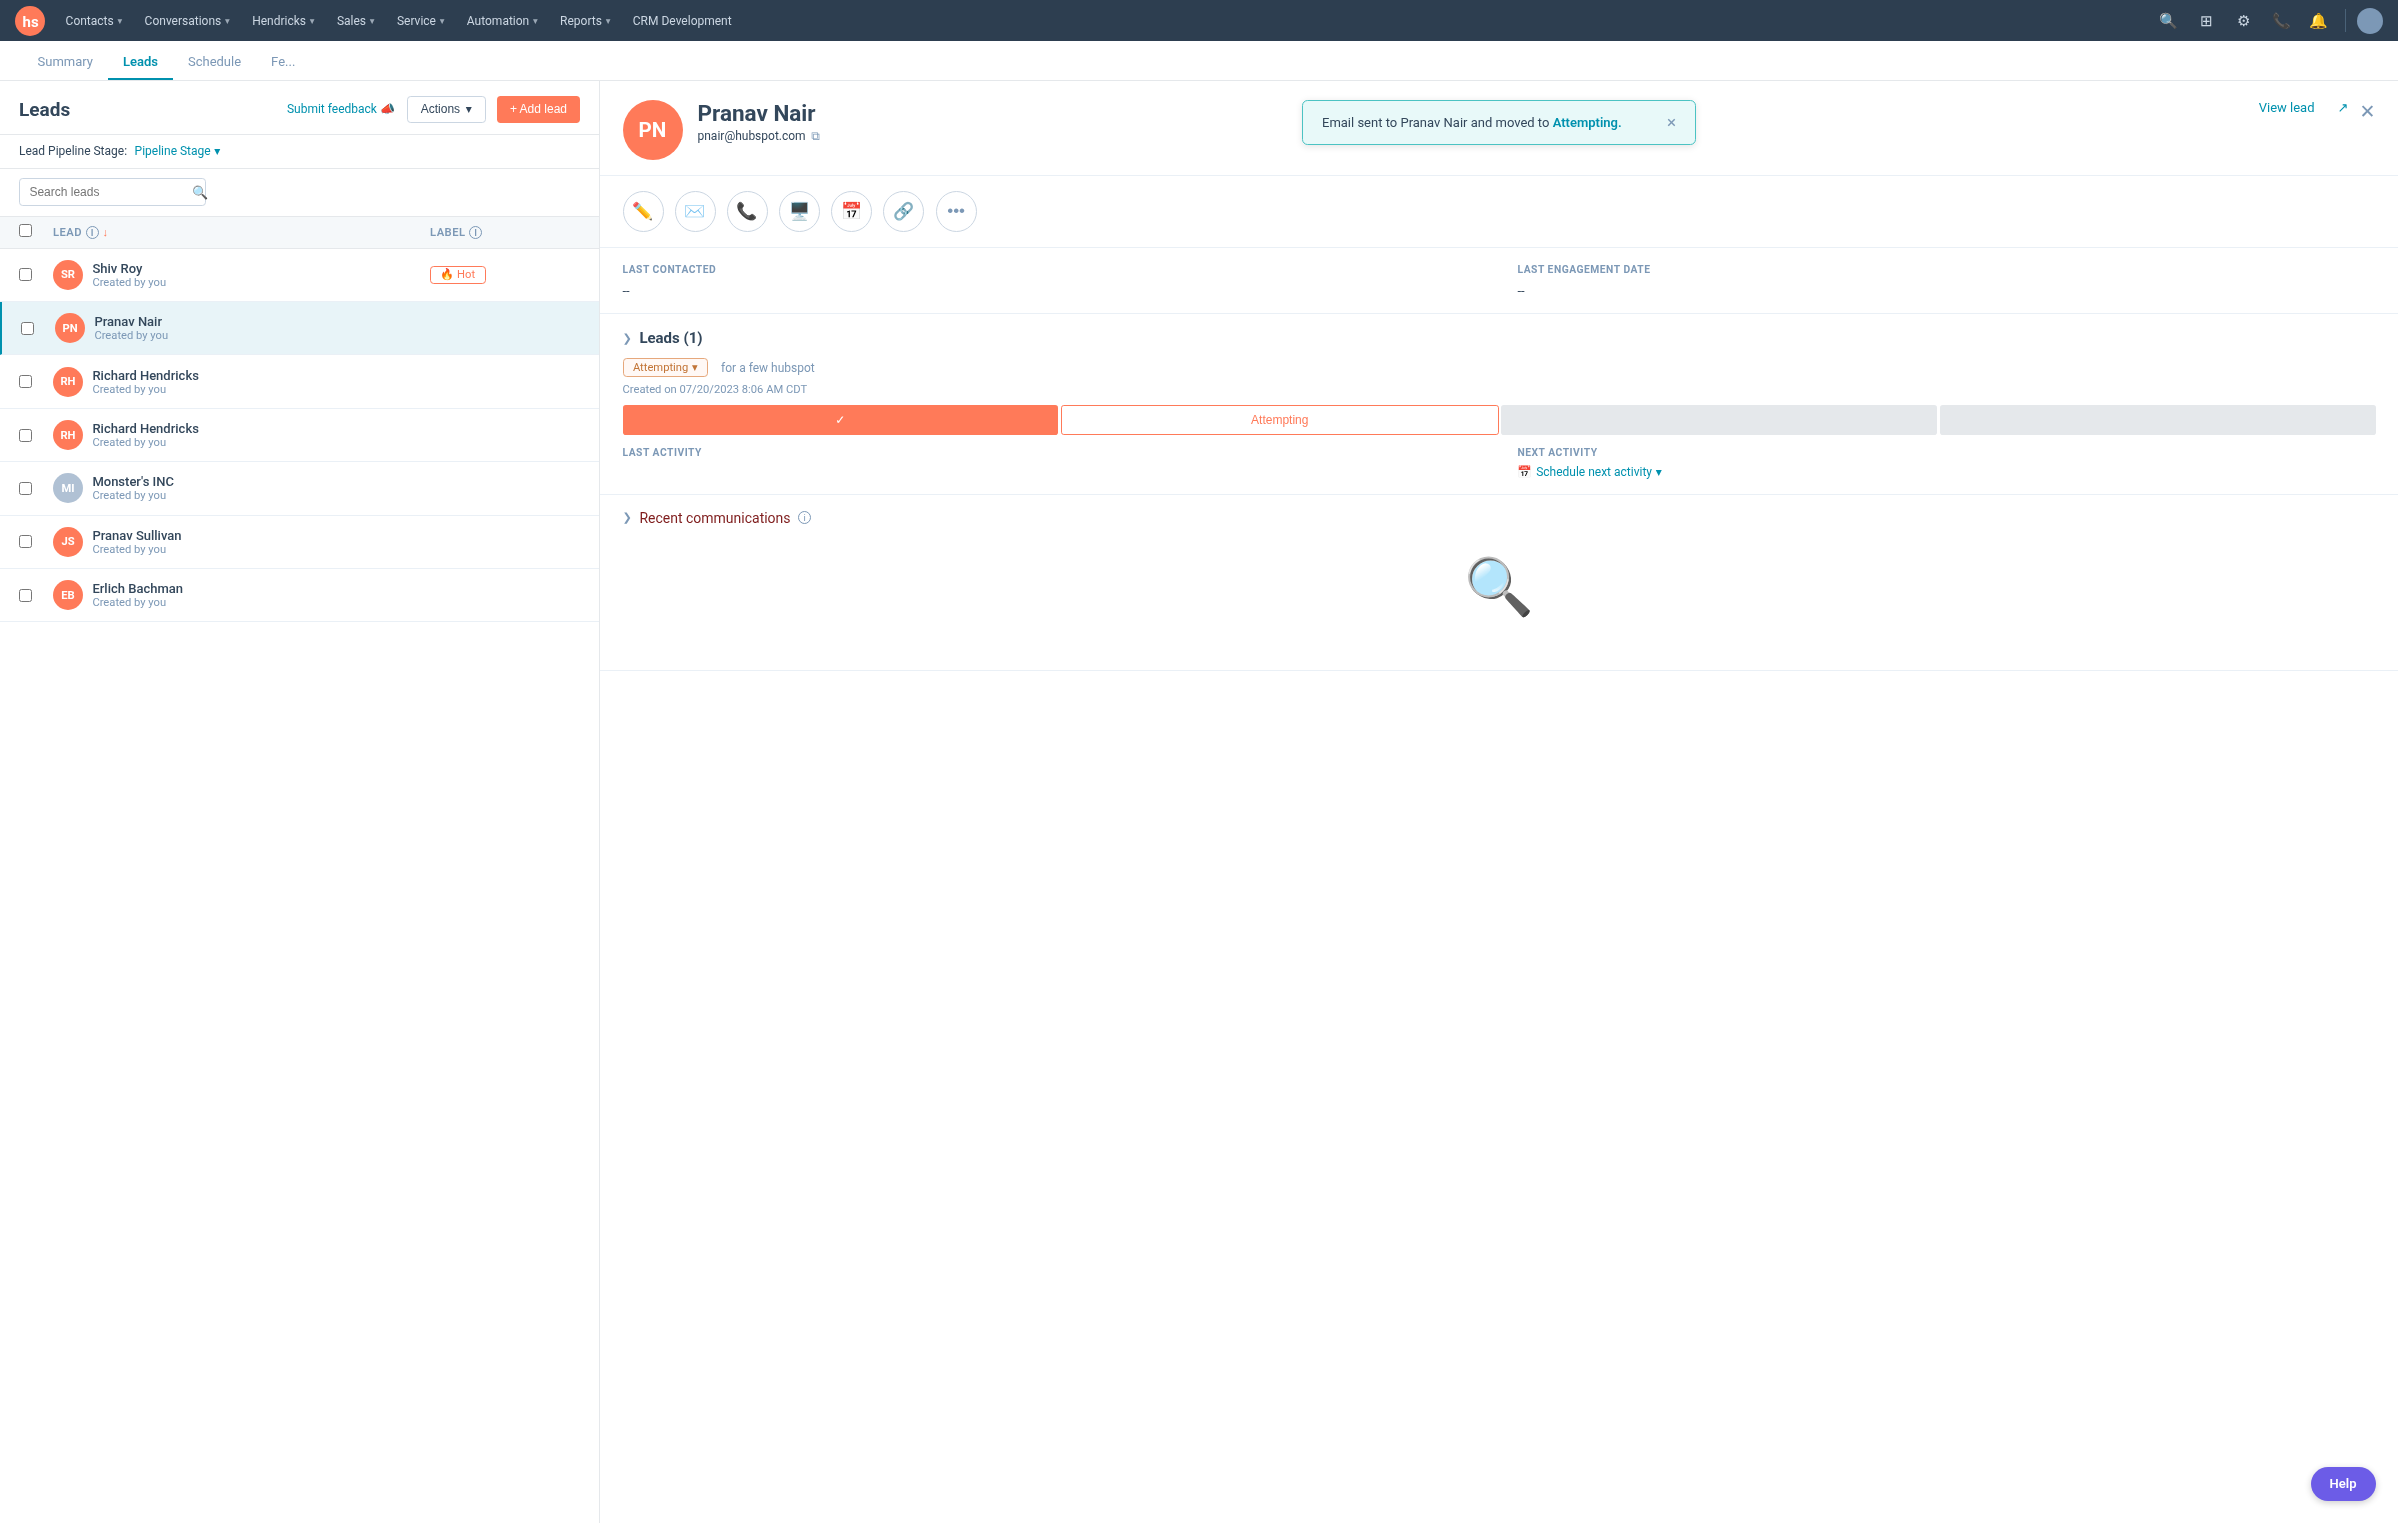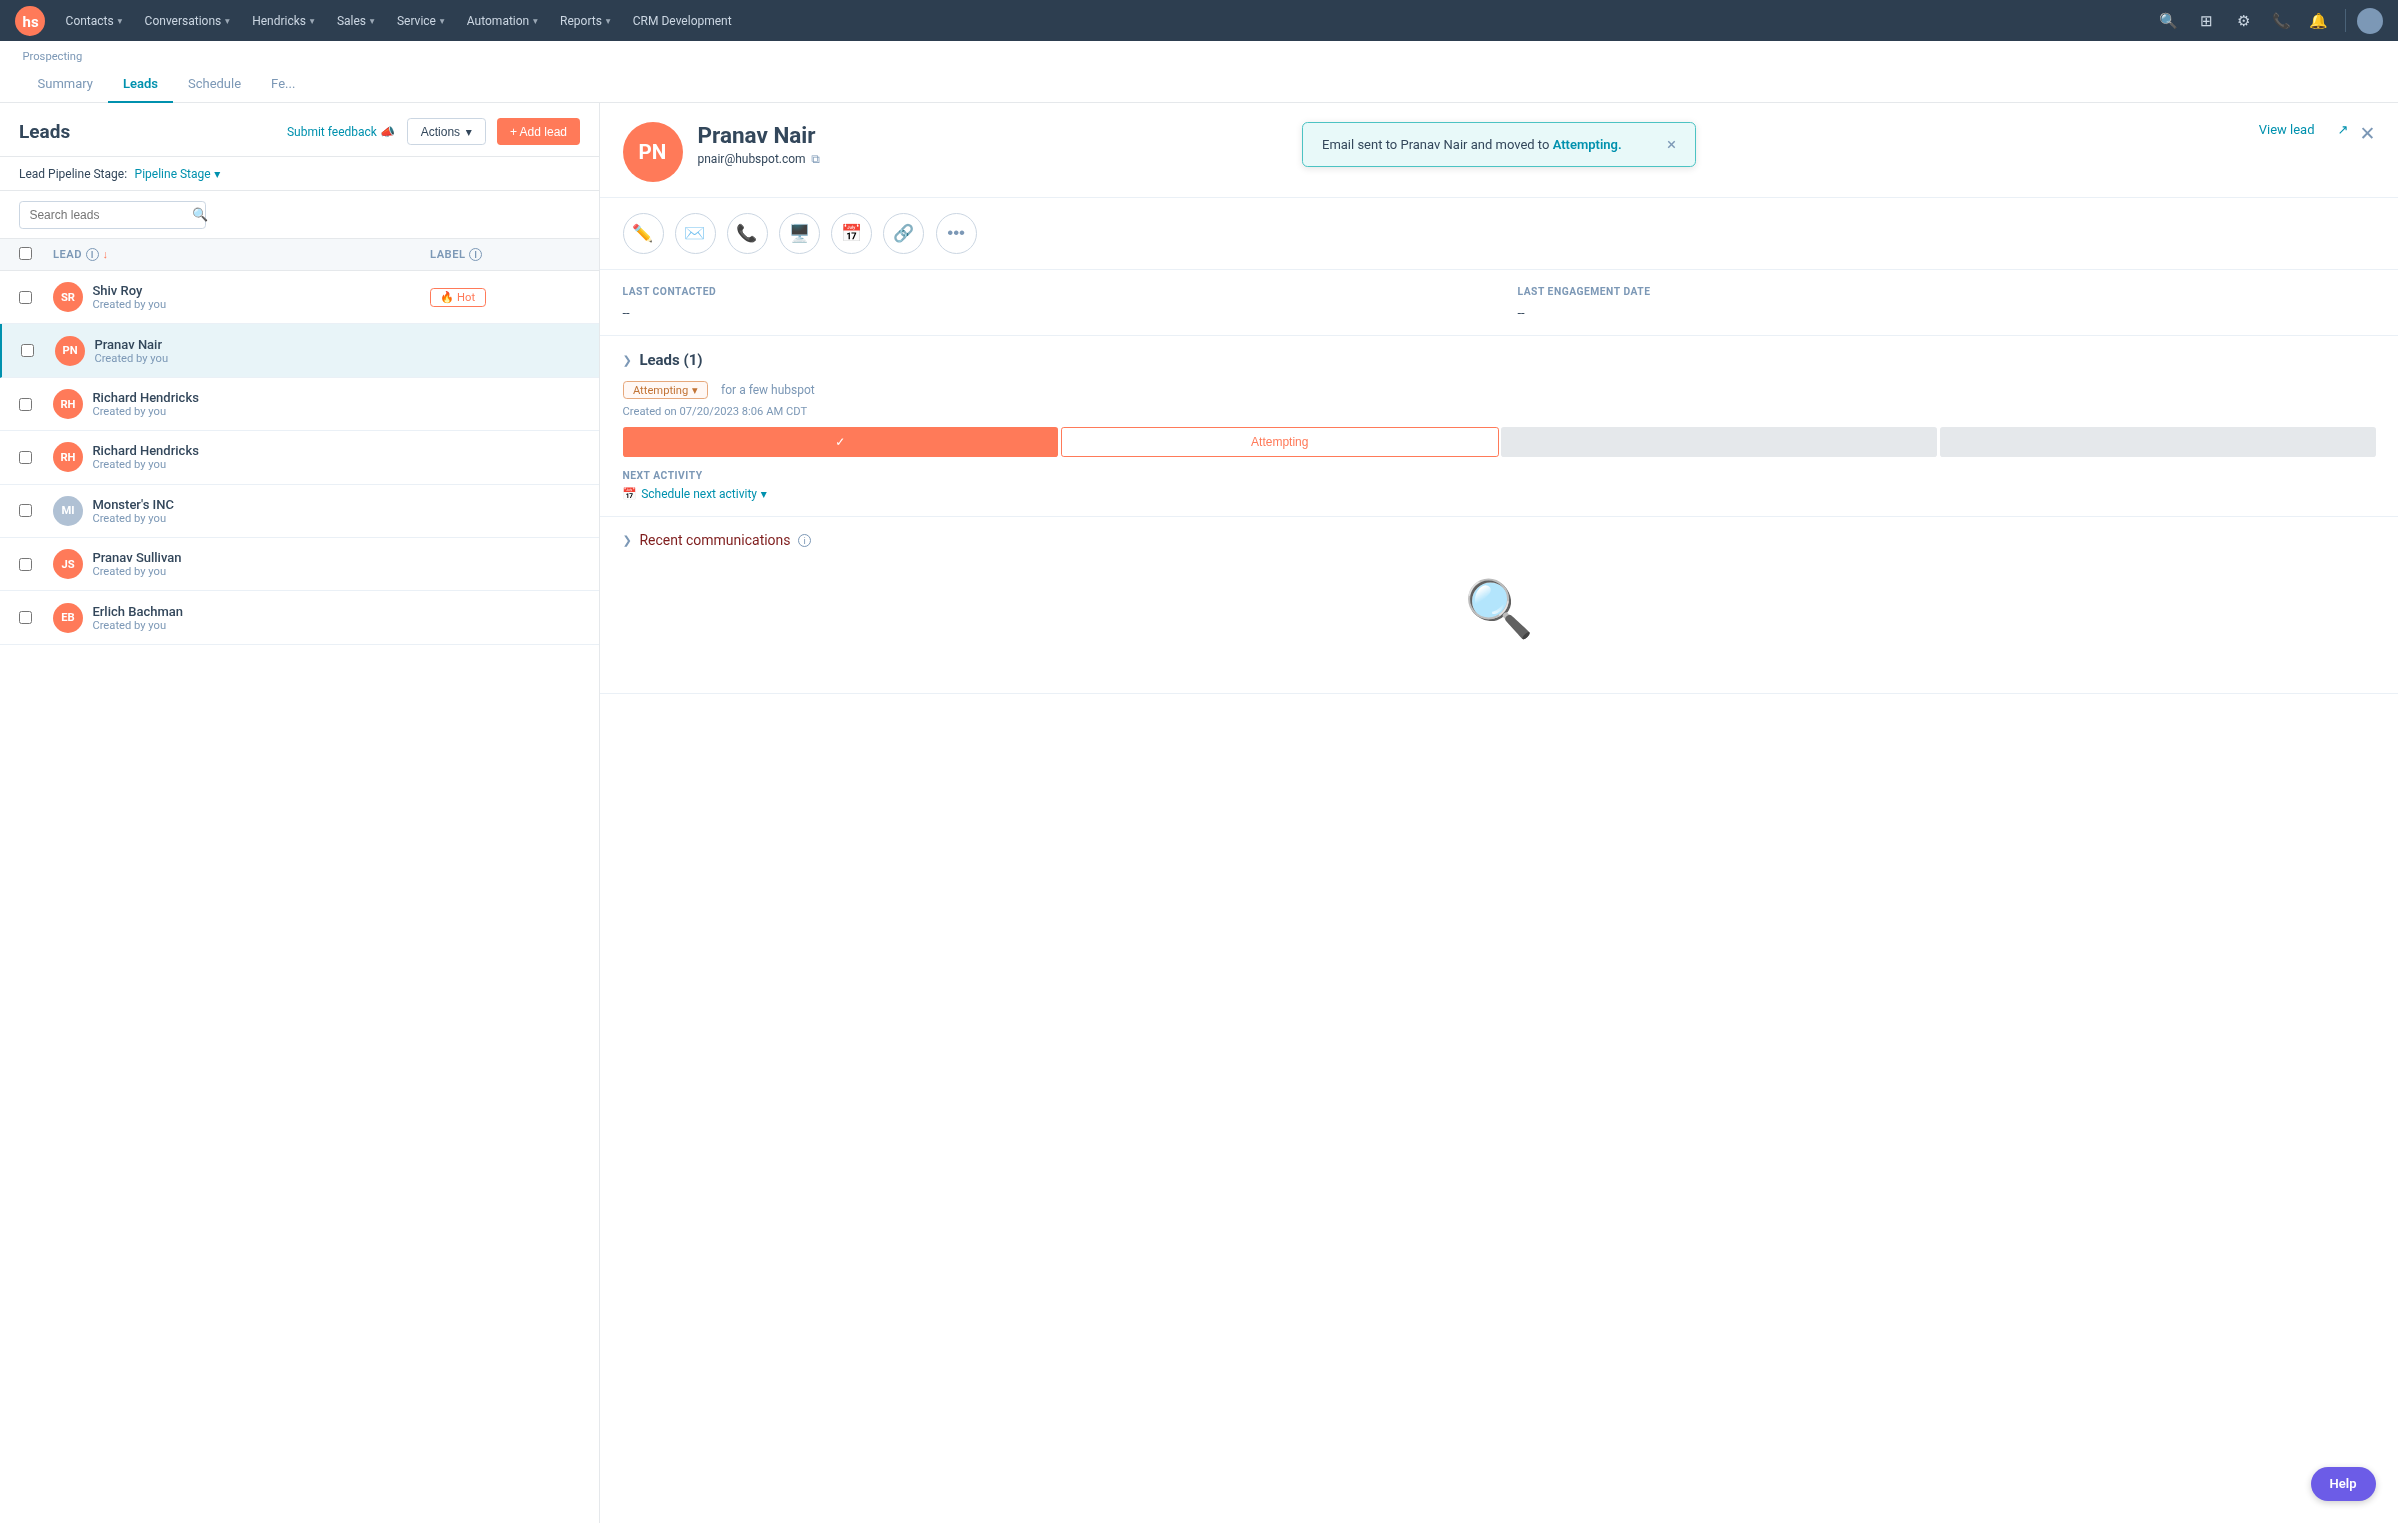--- a/index.html
+++ b/index.html
@@ -596,23 +596,20 @@
     <div class="nav-icon-btn">📞</div>
     <div class="nav-icon-btn">🔔</div>
     <div class="nav-divider"></div>
     <div class="nav-avatar"></div>
   </div>
 </nav>
 
 <div class="page-area">
 
   <div class="page-header">
-    <div class="breadcrumb-row">
-      <span>Prospecting</span>
-    </div>
     <div class="tabs-row">
       <div class="tab">Summary</div>
       <div class="tab active">Leads</div>
       <div class="tab">Schedule</div>
       <div class="tab">Fe...</div>
     </div>
   </div>
 
   <div class="main-content">
 
@@ -816,20 +813,23 @@
 
         <div class="pipeline-bar">
           <button class="pipeline-stage-btn stage-completed">✓</button>
           <button class="pipeline-stage-btn stage-active">Attempting</button>
           <button class="pipeline-stage-btn stage-inactive"></button>
           <button class="pipeline-stage-btn stage-inactive"></button>
         </div>
 
         <div class="activity-row">
           <div class="activity-col">
+            <div class="activity-label">LAST ACTIVITY</div>
+          </div>
+          <div class="activity-col">
             <div class="activity-label">NEXT ACTIVITY</div>
             <a class="schedule-link">
               <span>📅</span>
               <span>Schedule next activity</span>
               <span>▾</span>
             </a>
           </div>
         </div>
       </div>
 

